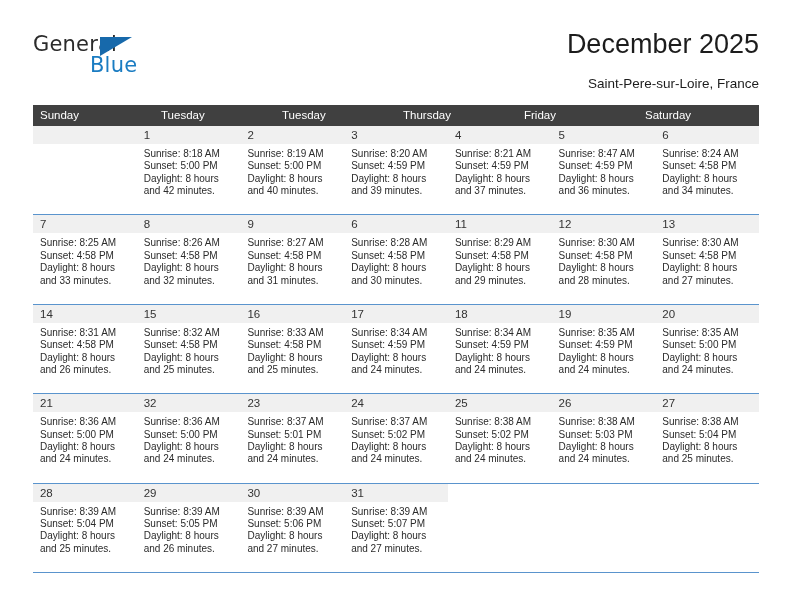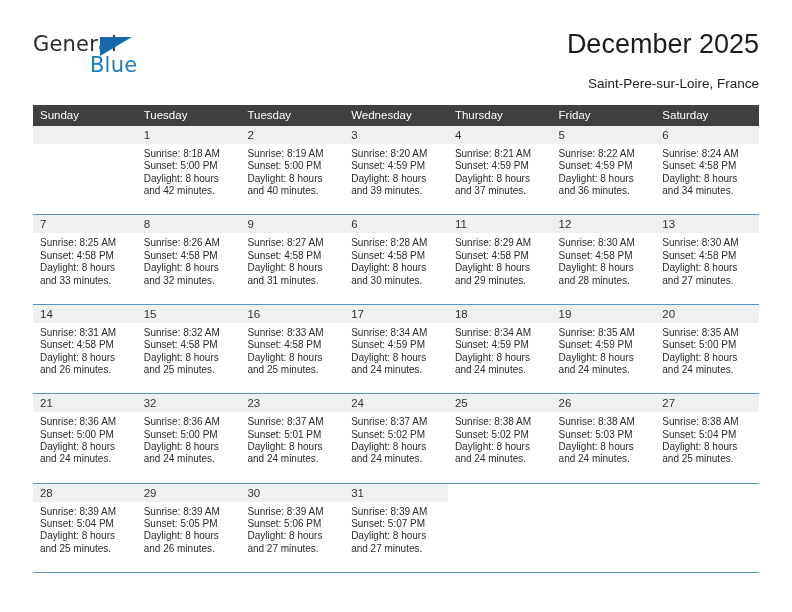--- a/index.html
+++ b/index.html
@@ -178,21 +178,20 @@
       <div class="cal-subtitle">Saint-Pere-sur-Loire, France</div>
     </div>
 
   </div>
 
   <div class="calendar">
     <div class="weekdays">
         <div class="weekday">Sunday</div>
         <div class="weekday">Tuesday</div>
         <div class="weekday">Tuesday</div>
-        <div class="weekday">Wednesday</div>
         <div class="weekday">Thursday</div>
         <div class="weekday">Friday</div>
         <div class="weekday">Saturday</div>
       </div>
     <div class="weeks">
         <div class="week">
           <div class="day empty">
             <div class="day-num"></div>
           </div>
           <div class="day">
@@ -227,21 +226,21 @@
             <div class="day-info">
               <div>Sunrise: 8:21 AM</div>
               <div>Sunset: 4:59 PM</div>
               <div>Daylight: 8 hours</div>
               <div>and 37 minutes.</div>
             </div>
           </div>
           <div class="day">
             <div class="day-num">5</div>
             <div class="day-info">
-              <div>Sunrise: 8:22 AM</div>
+              <div>Sunrise: 8:47 AM</div>
               <div>Sunset: 4:59 PM</div>
               <div>Daylight: 8 hours</div>
               <div>and 36 minutes.</div>
             </div>
           </div>
           <div class="day">
             <div class="day-num">6</div>
             <div class="day-info">
               <div>Sunrise: 8:24 AM</div>
               <div>Sunset: 4:58 PM</div>

